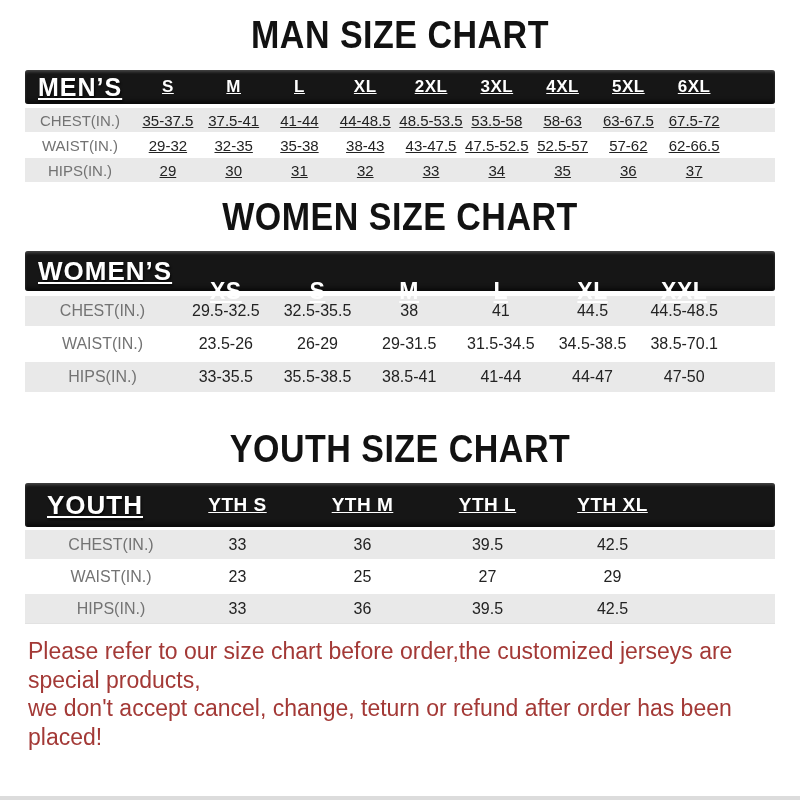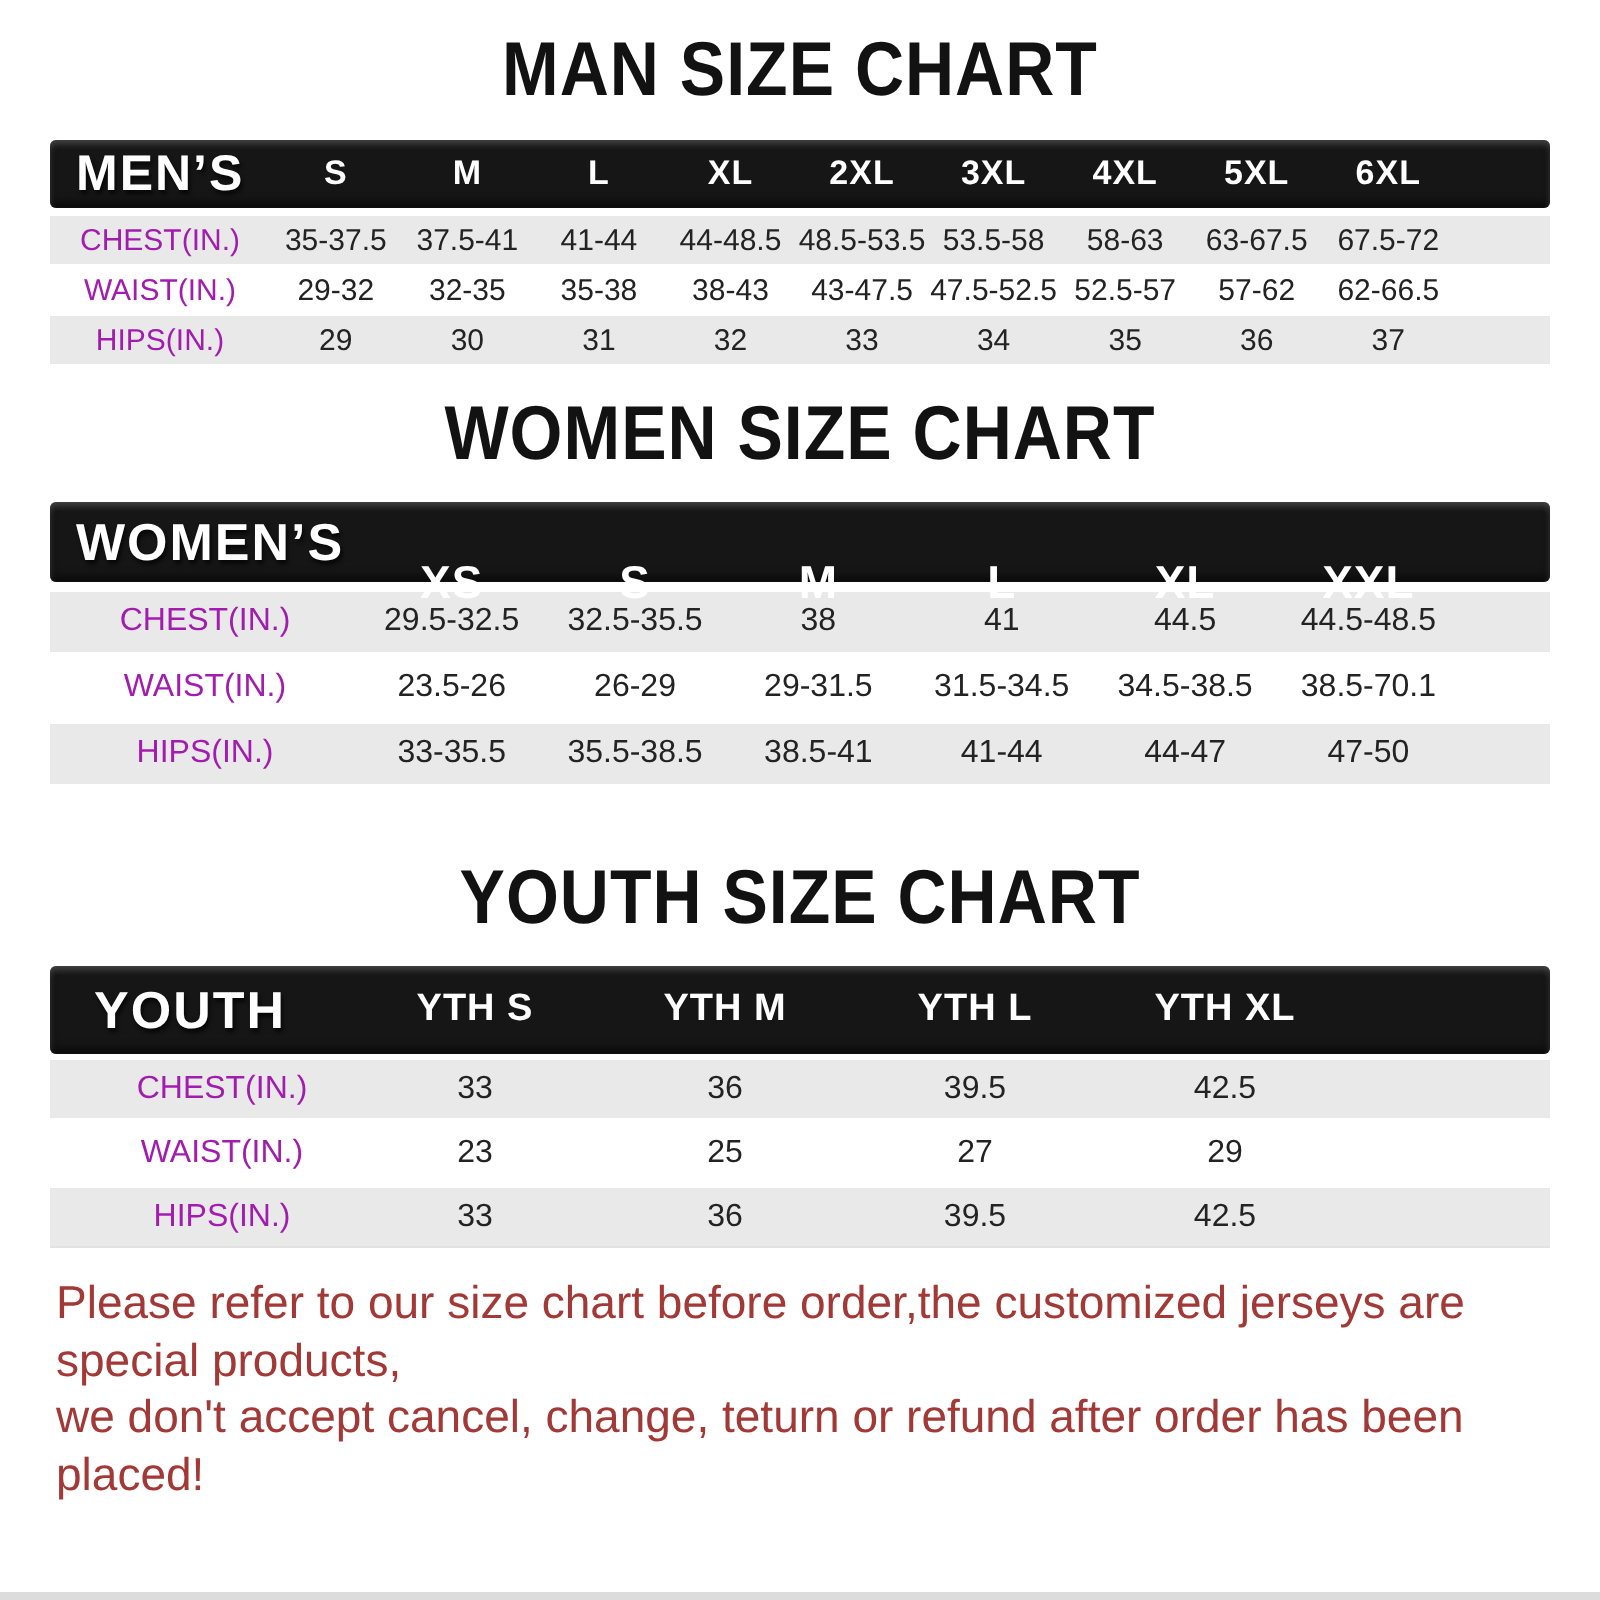--- a/index.html
+++ b/index.html
@@ -23,36 +23,36 @@
   
   .section-title{text-align:center;font-weight:bold;color:#121212;font-size:34px;
     transform:scaleY(1.12);letter-spacing:.5px;white-space:nowrap;}
   .t-men{margin:16px 0 15px;}
   .t-women{margin:16px 0 14px;}
   .t-youth{margin:38px 0 14px;}
 
   
   .size-table{margin:0 25px;}
   .thead{display:flex;align-items:center;background:var(--black);color:#fff;border-radius:3px;
-    box-shadow:inset 0 2px 3px rgba(255,255,255,.2), inset 0 -3px 4px rgba(0,0,0,.55);}
+    box-shadow:inset 0 2px 3px rgba(255,255,255,.2), inset 0 -3px 4px rgba(0,0,0,.55);text-decoration:underline;}
   .tlabel{flex:0 0 auto;text-align:left;padding-left:13px;font-weight:bold;letter-spacing:1px;
     text-shadow:1px 2px 2px rgba(0,0,0,.7);white-space:nowrap;}
   .hcell,.cell{flex:1 1 0;text-align:center;white-space:nowrap;}
   .hcell{font-weight:bold;letter-spacing:.5px;}
   .spacer{flex:0 0 auto;}
   .trow{display:flex;align-items:center;background:#fff;color:#232323;}
   .tbody .trow:nth-child(odd){background:var(--gray);}
   .rlabel{font-weight:normal;text-align:center;padding-left:0;letter-spacing:0;text-shadow:none;
-    color:#a21caf;}
+    color:#737373;}
 
   [data-table="men"] .thead{height:34px;margin-bottom:4px;}
   [data-table="men"] .tlabel{width:110px;font-size:25px;}
   [data-table="men"] .rlabel{font-size:15px;}
   [data-table="men"] .hcell{font-size:17px;}
-  [data-table="men"] .cell{font-size:15px;}
+  [data-table="men"] .cell{font-size:15px;text-decoration:underline;}
   [data-table="men"] .trow{height:24px;margin-top:1px;}
   [data-table="men"] .spacer{width:48px;}
 
   [data-table="women"] .thead{height:40px;margin-bottom:5px;}
   [data-table="women"] .tlabel{width:155px;font-size:26px;}
   [data-table="women"] .rlabel{font-size:16px;}
   [data-table="women"] .hcell{font-size:23px;margin-top:40px;}
   [data-table="women"] .cell{font-size:16px;}
   [data-table="women"] .trow{height:30px;margin-top:3px;}
   [data-table="women"] .spacer{width:45px;}

